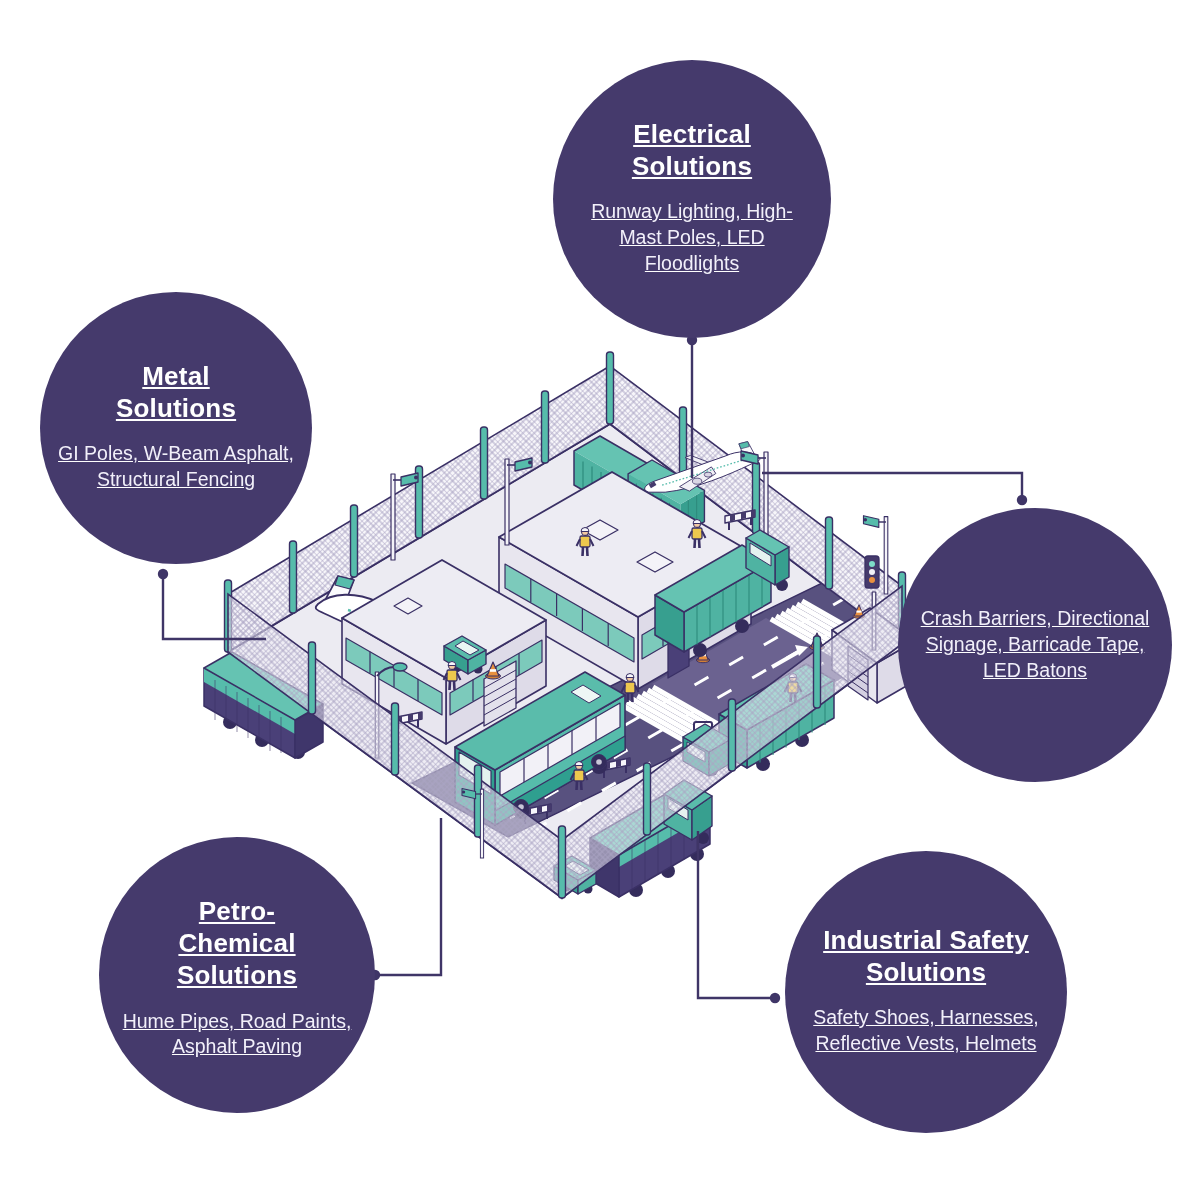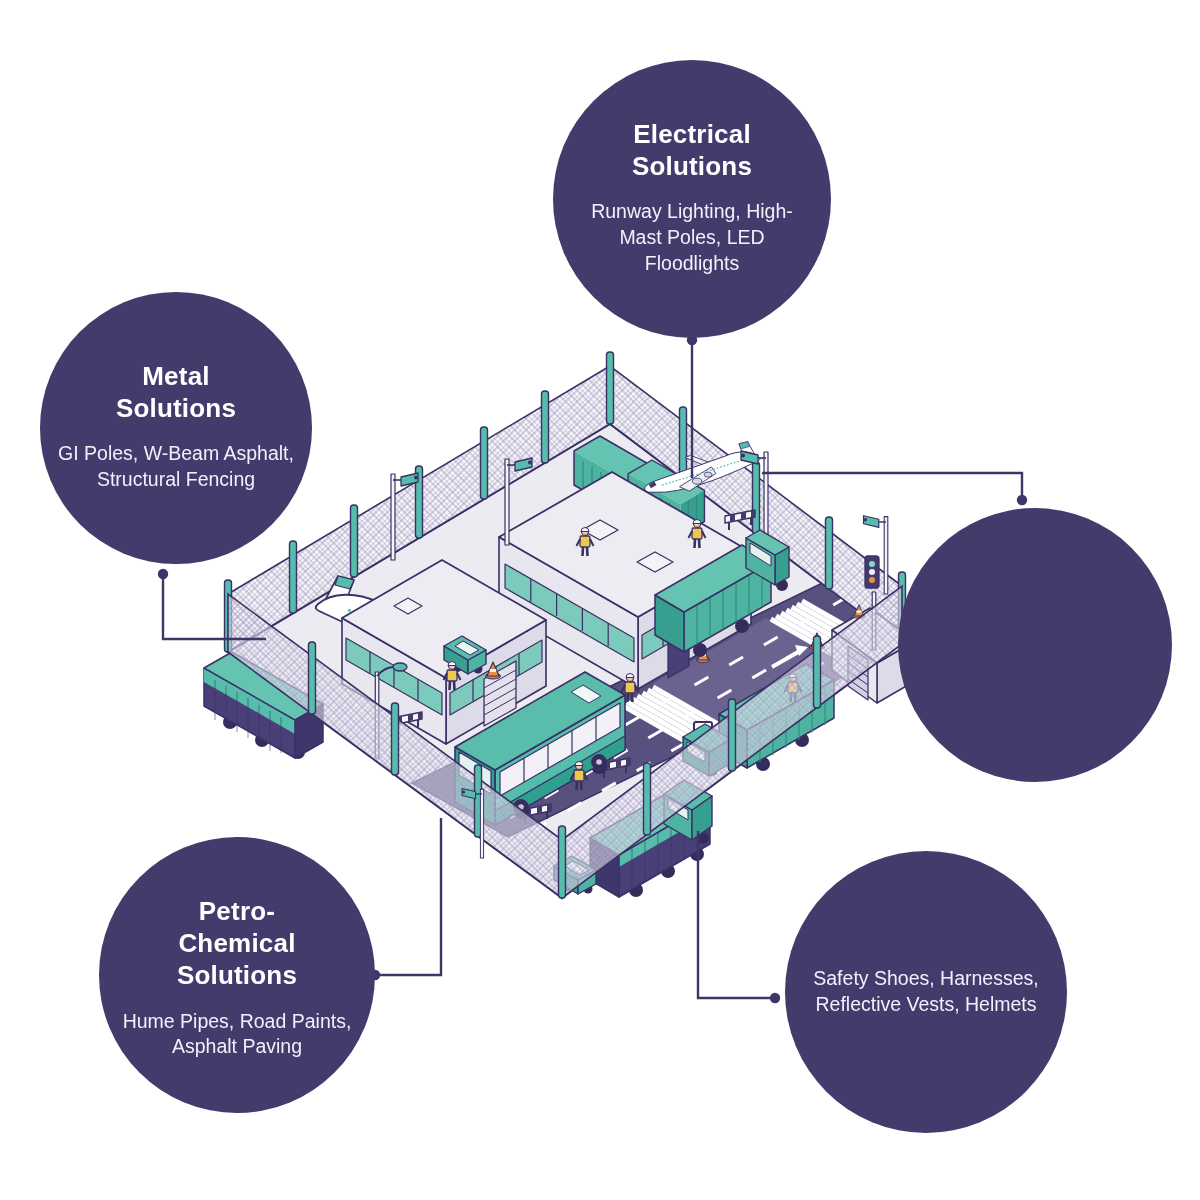--- a/index.html
+++ b/index.html
@@ -1,21 +1,21 @@
 <!DOCTYPE html>
 <html><head>
 <meta charset="utf-8">
 <style>
   html,body{margin:0;padding:0;background:#fff;}
   .stage{position:relative;width:1200px;height:1200px;background:#ffffff;overflow:hidden;
          font-family:"Liberation Sans",sans-serif;}
   .scene-svg{position:absolute;left:0;top:0;width:1200px;height:1200px;}
   .bubble{position:absolute;border-radius:50%;background:#453a6c;color:#fff;
           display:flex;flex-direction:column;align-items:center;justify-content:center;
-          text-align:center;box-sizing:border-box;z-index:5;}
+          text-align:center;box-sizing:border-box;z-index:5;text-decoration:underline;}
   .bubble h2{margin:0 0 13px 0;font-size:26px;line-height:1.24;font-weight:700;
              letter-spacing:.2px;max-width:212px;}
   .bubble h2.narrow{max-width:152px;margin-top:9px;}
   .bubble h2.mid{max-width:172px;}
   .bubble p{margin:4px;font-size:19.5px;line-height:1.32;color:#f2f0fa;max-width:236px;}
 </style>
 </head>
 <body>
 
 <div class="stage">
@@ -345,24 +345,26 @@
     <h2>Electrical Solutions</h2>
     <p>Runway Lighting, High-Mast Poles, LED Floodlights</p>
   </div>
 
   <div class="bubble" style="left:40px;top:292px;width:272px;height:272px;">
     <h2 class="mid">Metal Solutions</h2>
     <p>GI Poles, W-Beam Asphalt, Structural Fencing</p>
   </div>
 
   <div class="bubble" style="left:898px;top:508px;width:274px;height:274px;">
+    <p>Crash Barriers, Directional Signage, Barricade Tape, LED Batons</p>
   </div>
 
   <div class="bubble" style="left:99px;top:837px;width:276px;height:276px;">
     <h2 class="narrow">Petro-Chemical Solutions</h2>
     <p>Hume Pipes, Road Paints, Asphalt Paving</p>
   </div>
 
   <div class="bubble" style="left:785px;top:851px;width:282px;height:282px;">
+    <h2>Industrial Safety Solutions</h2>
     <p>Safety Shoes, Harnesses, Reflective Vests, Helmets</p>
   </div>
 
 </div>
 
 </body></html>

